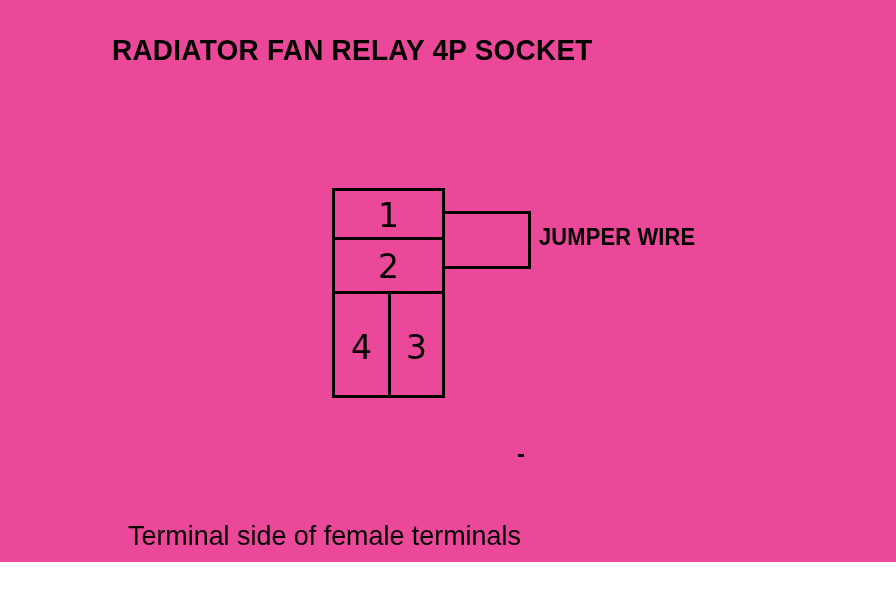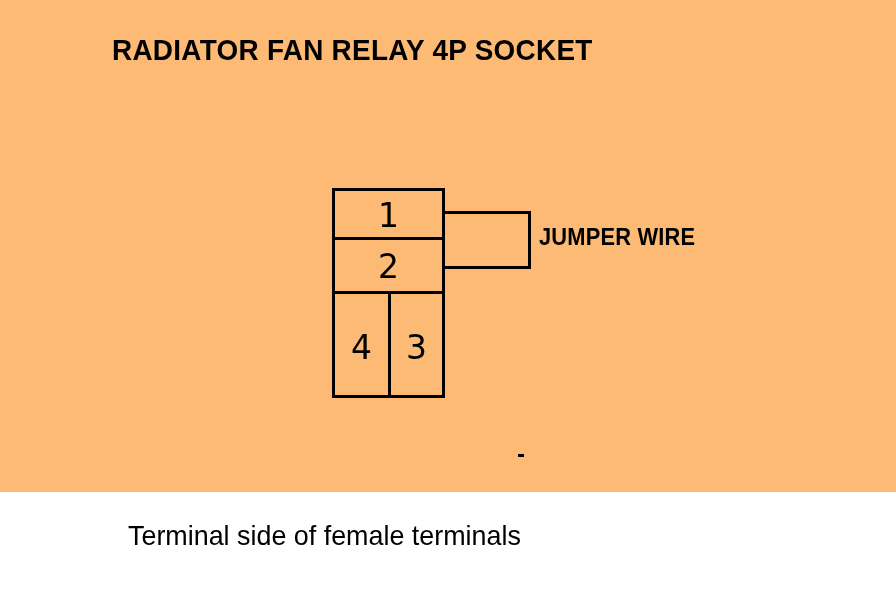--- a/index.html
+++ b/index.html
@@ -9,22 +9,22 @@
   body {
     width: 896px;
     height: 591px;
     background: #ffffff;
     font-family: "Liberation Sans", sans-serif;
     overflow: hidden;
   }
   #canvas {
     position: relative;
     width: 896px;
-    height: 492px;
-    background: #fdba74;
+    height: 562px;
+    background: #ec4899;
   }
 
   
   .title {
     position: absolute;
     left: 112px;
     top: 33px;
     font-size: 30px;
     font-weight: bold;
     letter-spacing: 0.3px;

